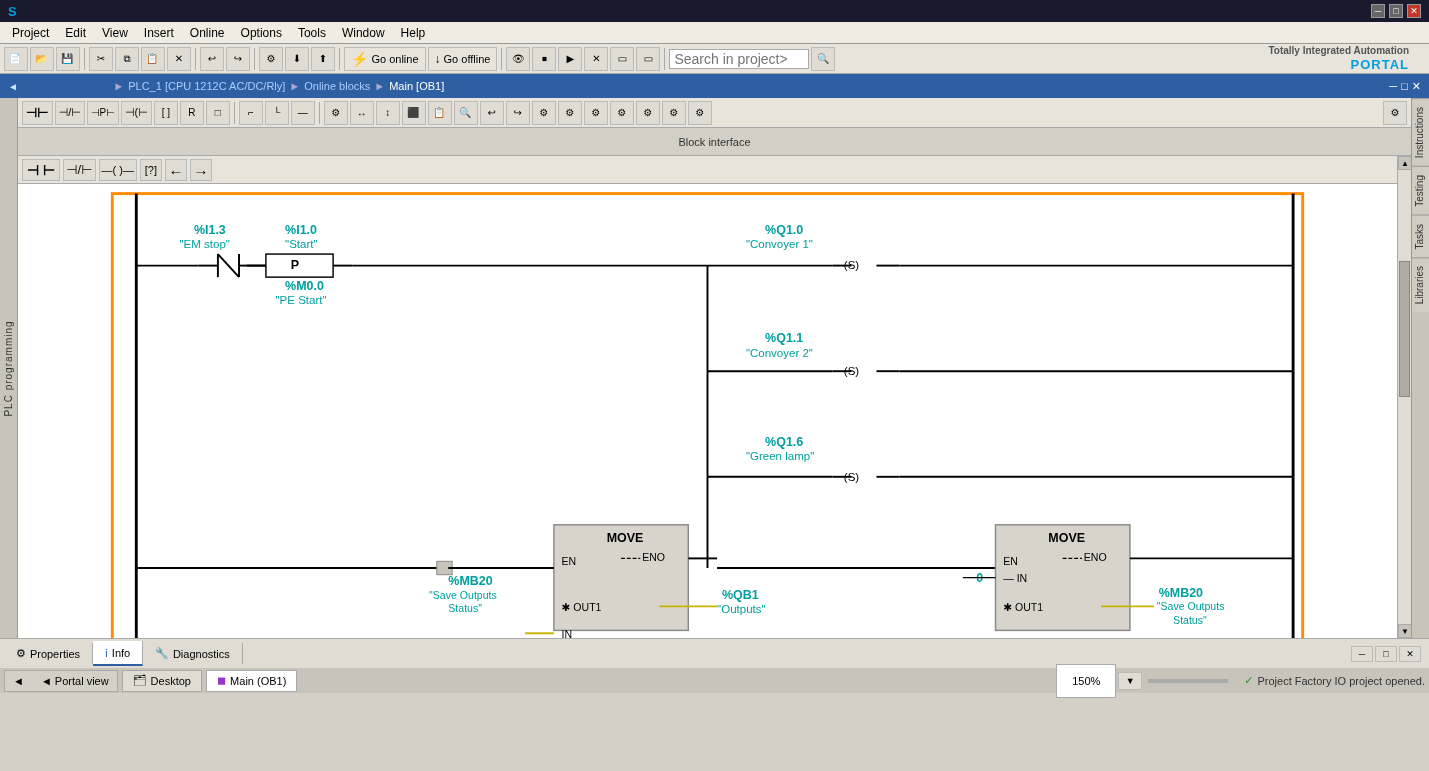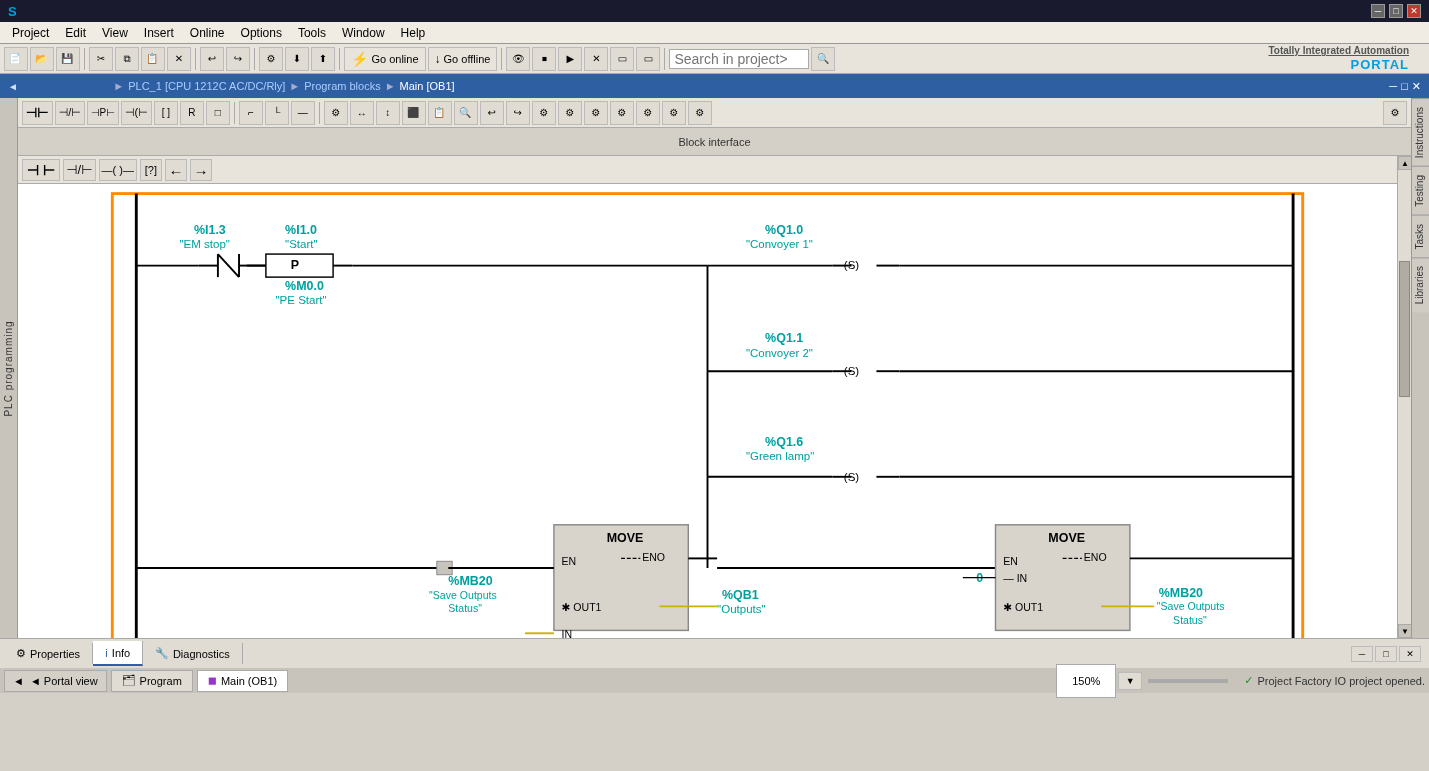--- a/index.html
+++ b/index.html
@@ -320,21 +320,21 @@
   <span class="menu-item">Edit</span>
   <span class="menu-item">View</span>
   <span class="menu-item">Insert</span>
   <span class="menu-item">Online</span>
   <span class="menu-item">Options</span>
   <span class="menu-item">Tools</span>
   <span class="menu-item">Window</span>
   <span class="menu-item">Help</span>
 
   <div id="tia-brand" style="position:absolute; right:20px; top:44px; text-align:right; line-height:1.3;">
-    <div style="font-size:10px; color:#555;text-decoration:underline;">Totally Integrated Automation</div>
+    <div style="font-size:10px; color:#555;">Totally Integrated Automation</div>
     <div style="font-size:13px; color:#00a0e0; font-weight:bold; letter-spacing:1px;">PORTAL</div>
   </div>
 </div>
 
 <div id="toolbar">
 
   <button class="tb-btn" title="New">📄</button>
   <button class="tb-btn" title="Open">📂</button>
   <button class="tb-btn" title="Save" style="color:#2e5fa3; font-weight:bold;">💾</button>
   <div class="tb-sep"></div>
@@ -370,21 +370,21 @@
   <input class="search-box" type="text" placeholder="Search in project&gt;" style="">
   <button class="tb-btn">🔍</button>
 </div>
 
 <div id="breadcrumb">
   <span style="font-size:10px;">◄</span>
   <span style="color:#aaccff; cursor:pointer;margin-top:40px;">Factory IO project</span>
   <span class="sep">►</span>
   <span style="color:#aaccff; cursor:pointer;">PLC_1 [CPU 1212C AC/DC/Rly]</span>
   <span class="sep">►</span>
-  <span style="color:#aaccff; cursor:pointer;">Program blocks</span>
+  <span style="color:#aaccff; cursor:pointer;">Online blocks</span>
   <span class="sep">►</span>
   <span style="color:white; cursor:pointer;text-align:right;">Main [OB1]</span>
   <div style="margin-left:auto; display:flex; gap:4px;">
     <span style="cursor:pointer; color:white;">─</span>
     <span style="cursor:pointer; color:white;">□</span>
     <span style="cursor:pointer; color:white;">✕</span>
   </div>
 </div>
 
 <div style="display:flex; height: 540px; background:#d4d0c8;">
@@ -602,25 +602,25 @@
   <div style="margin-left:auto; display:flex; gap:2px; padding-right:4px;">
     <button class="rung-btn" style="width:16px; height:16px; font-size:9px;">─</button>
     <button class="rung-btn" style="width:16px; height:16px; font-size:9px;">□</button>
     <button class="rung-btn" style="width:16px; height:16px; font-size:9px;">✕</button>
   </div>
 </div>
 
 <div id="bottom-status" style="height:25px; background:#c8c4bc; display:flex; align-items:center; padding:0 4px; gap:4px; font-size:11px; color:#333;">
   <button class="portal-view-btn">
     <span>◄</span>
-    <span style="margin-left:2px;">◄ Portal view</span>
+    <span style="margin-left:13px;">◄ Portal view</span>
   </button>
   <button class="nav-tab">
     <span>🗂</span>
-    <span>Program</span>
+    <span>Desktop</span>
   </button>
   <button class="nav-tab active-tab" style="background:white;">
     <span style="color:#9933cc;">◼</span>
     <span>Main (OB1)</span>
   </button>
 
   <div class="zoom-control">
     <input class="zoom-box" type="text" value="150%" style="">
     <button class="tb-btn" style="width:16px; height:18px; font-size:9px;">▼</button>
     <div style="width:80px; height:4px; background:#aaa; margin:0 4px;"></div>

